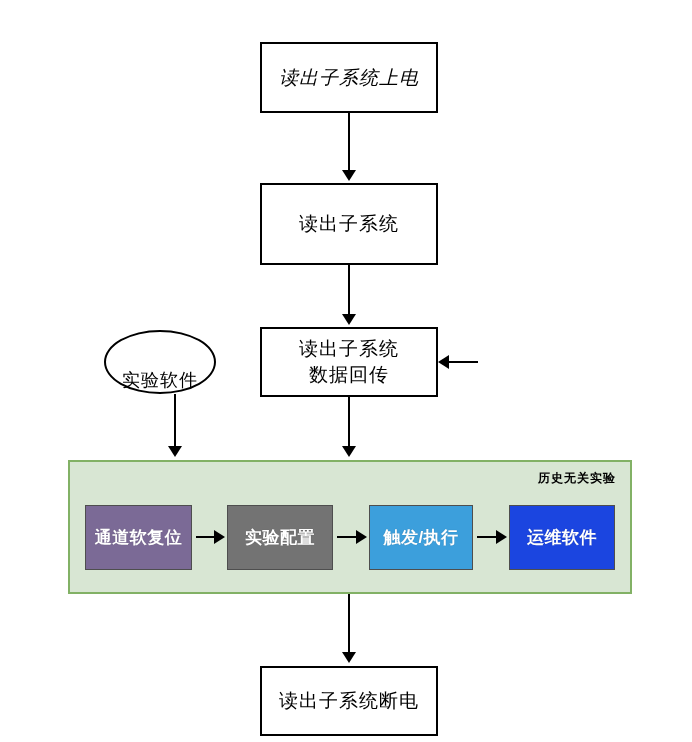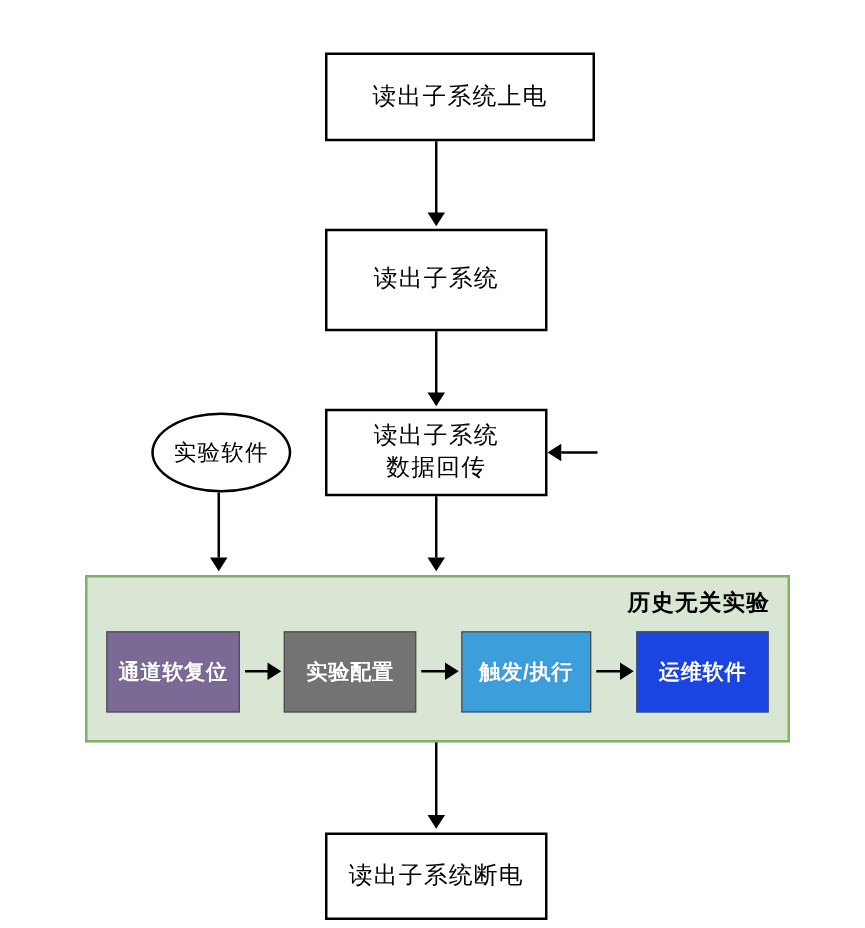--- a/index.html
+++ b/index.html
@@ -29,21 +29,21 @@
   .panel{
     position:absolute;
     box-sizing:border-box;
     background:#d8e6d3;
     border:2px solid #82b165;
   }
   .panel-title{
     position:absolute;
     right:14px;
     top:8px;
-    font-size:18px;
+    font-size:12px;
     font-weight:bold;
     color:#000000;
     letter-spacing:1px;
     white-space:nowrap;
   }
   
   .stage{
     border:1px solid #4e4e4e;
     color:#ffffff;
     font-size:17px;
@@ -73,40 +73,40 @@
     border-bottom:7px solid transparent;
     border-left:11px solid #000000;
   }
   .lbl{pointer-events:none;}
 </style>
 </head>
 <body>
 
 <div id="canvas">
 
-  <div class="node rect" style="left:260px;top:42px;width:216px;height:71px;">
+  <div class="node rect" style="left:260px;top:42px;width:178px;height:71px;font-style:italic;">
     <span class="lbl">读出子系统上电</span>
   </div>
 
   <div class="vline" style="left:348px;top:113px;height:58px;"></div>
   <div class="arrow-down" style="left:342px;top:170px;"></div>
 
   <div class="node rect" style="left:260px;top:183px;width:178px;height:82px;flex-direction:column;">
     <span class="lbl">读出子系统</span>
   </div>
 
   <div class="vline" style="left:348px;top:265px;height:51px;"></div>
   <div class="arrow-down" style="left:342px;top:314px;"></div>
 
   <div class="node rect" style="left:260px;top:327px;width:178px;height:70px;flex-direction:column;">
     <span class="lbl">读出子系统</span>
     <span class="lbl">数据回传</span>
   </div>
 
-  <div class="node ellipse" style="left:121px;top:330px;width:112px;height:64px;">
+  <div class="node ellipse" style="left:104px;top:330px;width:112px;height:64px;align-items:flex-end;">
     <span class="lbl">实验软件</span>
   </div>
 
   <div class="vline" style="left:174px;top:394px;height:52px;"></div>
   <div class="arrow-down" style="left:168px;top:446px;"></div>
 
 
   <div class="hline" style="left:449px;top:361px;width:29px;"></div>
   <div class="arrow-left" style="left:438px;top:355px;"></div>
 

